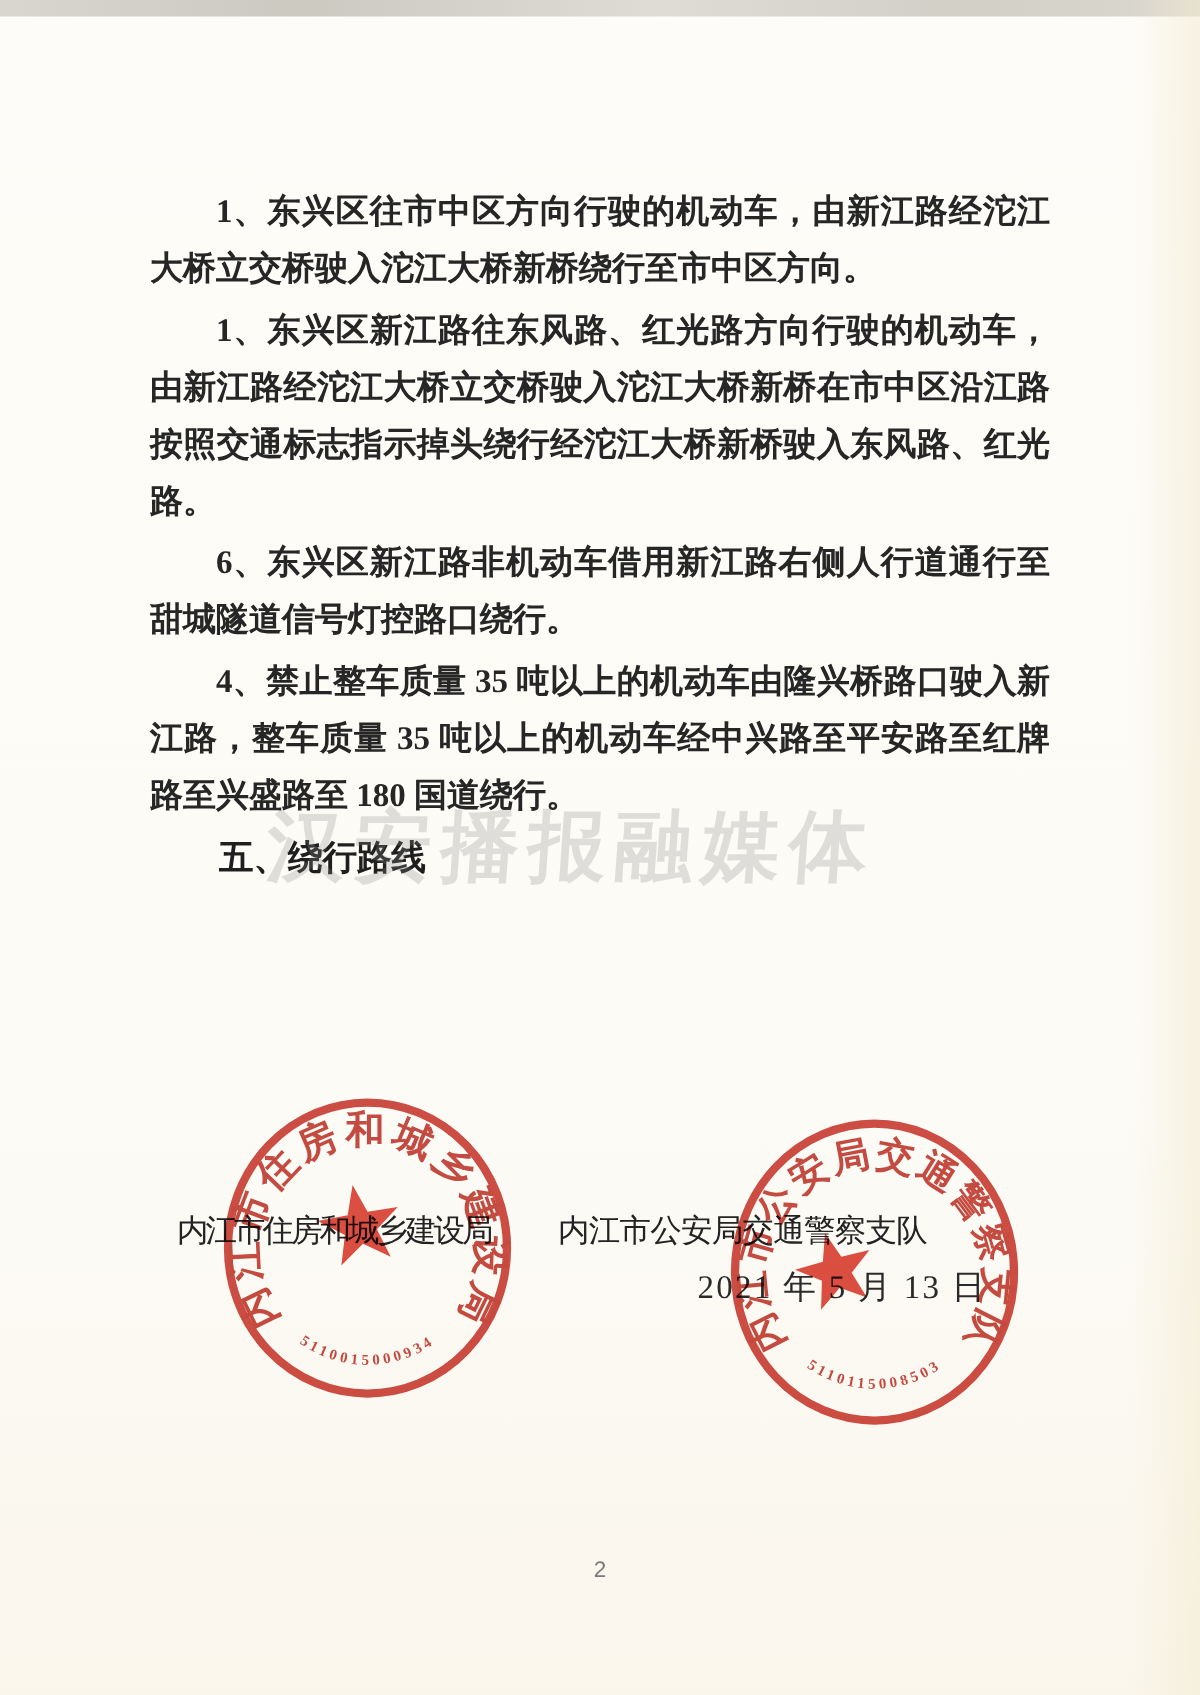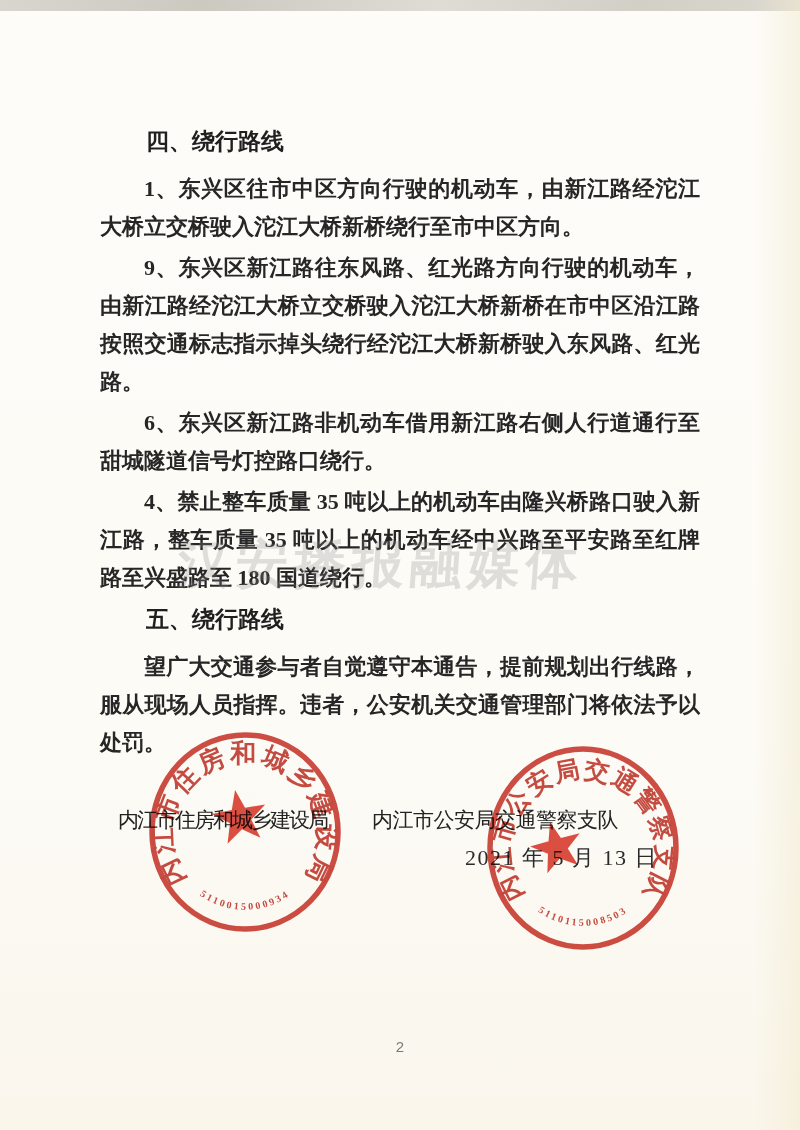--- a/index.html
+++ b/index.html
@@ -49,27 +49,25 @@
 </style>
 </head>
 <body>
 
 <div class="scan">
 
   <div class="scan-edge-top"></div>
   <div class="tint-right"></div>
 
   <div class="doc-body">
-    <h2 class="sec-heading">四、绕行路线</h2>
     <p>1、东兴区往市中区方向行驶的机动车，由新江路经沱江大桥立交桥驶入沱江大桥新桥绕行至市中区方向。</p>
-    <p>9、东兴区新江路往东风路、红光路方向行驶的机动车，由新江路经沱江大桥立交桥驶入沱江大桥新桥在市中区沿江路按照交通标志指示掉头绕行经沱江大桥新桥驶入东风路、红光路。</p>
+    <p>1、东兴区新江路往东风路、红光路方向行驶的机动车，由新江路经沱江大桥立交桥驶入沱江大桥新桥在市中区沿江路按照交通标志指示掉头绕行经沱江大桥新桥驶入东风路、红光路。</p>
     <p>6、东兴区新江路非机动车借用新江路右侧人行道通行至甜城隧道信号灯控路口绕行。</p>
     <p>4、禁止整车质量 35 吨以上的机动车由隆兴桥路口驶入新江路，整车质量 35 吨以上的机动车经中兴路至平安路至红牌路至兴盛路至 180 国道绕行。</p>
     <h2 class="sec-heading">五、绕行路线</h2>
-    <p>望广大交通参与者自觉遵守本通告，提前规划出行线路，服从现场人员指挥。违者，公安机关交通管理部门将依法予以处罚。</p>
   </div>
 
   <div class="watermark">汉安播报融媒体</div>
 
   <div class="sig sig-left">内江市住房和城乡建设局</div>
   <div class="sig sig-right">内江市公安局交通警察支队</div>
   <div class="sig-date">2021 年 5 月 13 日</div>
 
   <svg class="seal seal-left" width="200" height="210" viewBox="-100 -105 200 210">
     <ellipse cx="0" cy="0" rx="93" ry="97" fill="none" stroke="#c9352b" stroke-width="5.5"></ellipse>

